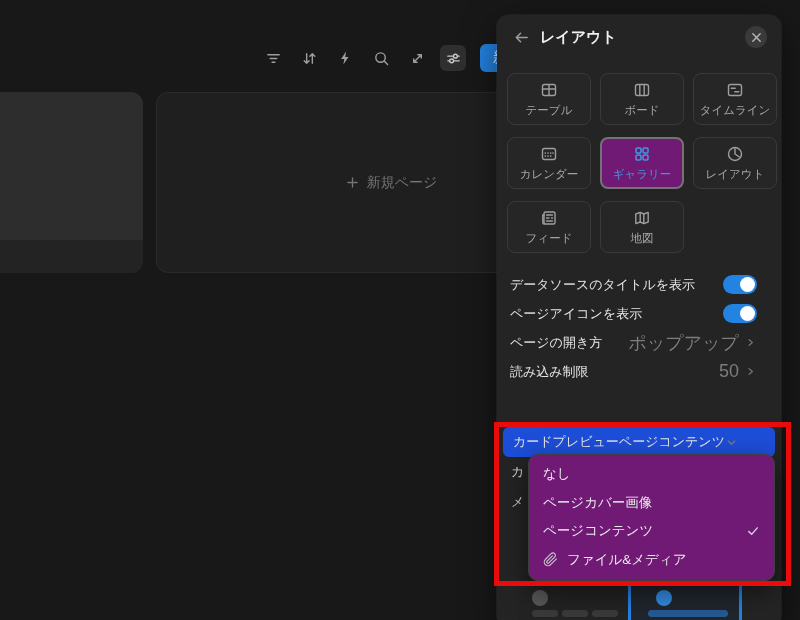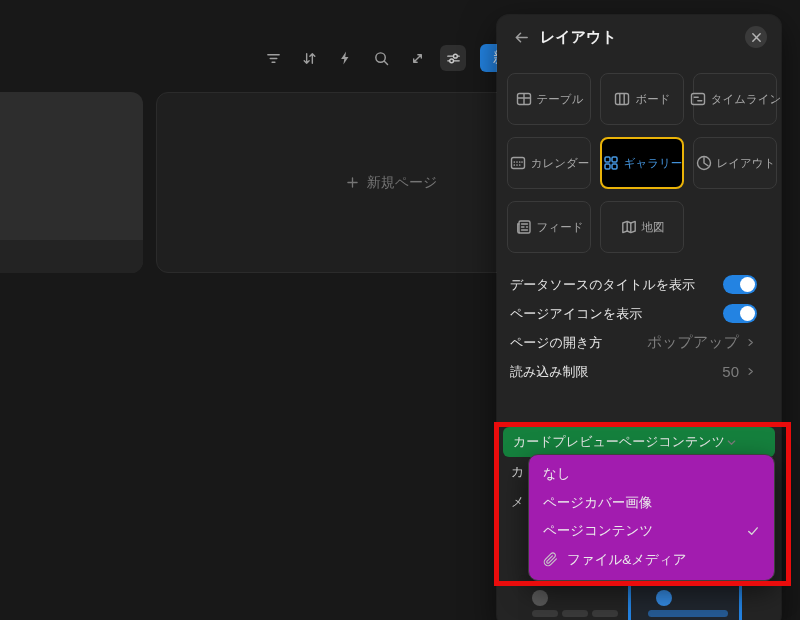--- a/index.html
+++ b/index.html
@@ -50,62 +50,62 @@
   .panel-title { margin-left:9px; font-size:15px; font-weight:700; color:#f0f0f0; }
   .close-btn {
     margin-left:auto; width:22px; height:22px; border-radius:50%;
     background:#3a3a3a; color:#b5b5b5; display:flex; align-items:center; justify-content:center; cursor:pointer;
   }
 
   
   .tiles { position:absolute; left:10px; top:58px; display:grid; grid-template-columns:repeat(3,84px); gap:12px 9px; }
   .tile {
     height:52px; border:1px solid #3a3a3a; border-radius:8px; background:#262626;
-    display:flex; align-items:center; justify-content:center; gap:4px;
+    display:flex; flex-direction:column; align-items:center; justify-content:center; gap:4px;
     color:#9e9e9e; cursor:pointer;
   }
   .tile .tile-label { font-size:11.5px; color:#a8a8a8; white-space:nowrap; }
-  .tile.selected { border:2px solid #eab308; background:#000000; color:#4596e0; }
+  .tile.selected { border:2px solid #737373; background:#701a75; color:#4596e0; }
   .tile.selected .tile-label { color:#4596e0; }
 
   
   .settings { position:absolute; left:0; right:0; top:255px; }
   .srow { position:relative; height:29px; display:flex; align-items:center; padding:0 24px 0 13px; font-size:13px; font-weight:500; color:#e6e6e6; }
   .srow .rlabel { white-space:nowrap; overflow:hidden; }
   .srow .spacer { flex:1; }
-  .srow .rvalue { color:#7d7d7d; font-size:15px; margin-right:5px; white-space:nowrap; }
+  .srow .rvalue { color:#7d7d7d; font-size:18px; margin-right:5px; white-space:nowrap; }
   .toggle { width:34px; height:19px; border-radius:10px; position:relative; cursor:pointer; flex:none; }
   .toggle.on { background:#2383e2; }
   .toggle.off { background:#4a4a4a; }
   .toggle .knob { position:absolute; top:2px; width:15px; height:15px; border-radius:50%; background:#fff; }
   .toggle.on .knob { right:2px; }
   .toggle.off .knob { left:2px; }
   .chev { color:#7a7a7a; display:flex; align-items:center; }
 
   .row-cardpreview {
     position:absolute; left:6px; right:6px; top:412px; height:30px;
-    background:#15803d; border-radius:6px;
+    background:#1d4ed8; border-radius:6px;
     display:flex; align-items:center; padding:0 14px 0 10px;
     font-size:13px; font-weight:500; color:#e6e6e6; cursor:pointer;
   }
   .occluded-frag { position:absolute; left:14px; font-size:13px; font-weight:500; color:#dcdcdc; }
 
   
   .pv-card-left { position:absolute; left:21px; top:560px; width:106px; height:52px; background:#232323; border-radius:6px; }
   .pv-circle-gray { position:absolute; left:35px; top:575px; width:16px; height:16px; border-radius:50%; background:#585858; }
   .pv-bar-gray { position:absolute; top:595px; width:26px; height:7px; border-radius:3.5px; background:#3a3a3a; }
   .pv-card-right { position:absolute; left:131px; top:560px; width:114px; height:52px; border-left:3px solid #2383e2; border-right:3px solid #2383e2; background:#20262e; }
   .pv-band-blue { position:absolute; left:131px; top:560px; width:114px; height:27px; background:#1d3a5e; }
   .pv-circle-blue { position:absolute; left:159px; top:575px; width:16px; height:16px; border-radius:50%; background:#3489e0; }
   .pv-bar-blue { position:absolute; left:151px; top:595px; width:80px; height:7px; border-radius:3.5px; background:#255a93; }
 
   
   .dropdown {
     left:528px; top:454px; width:247px; height:127px;
-    background:#a21caf; border:1px solid #3f3f3f; border-radius:10px;
+    background:#701a75; border:1px solid #3f3f3f; border-radius:10px;
     box-shadow:0 10px 28px rgba(0,0,0,0.55);
     padding:5px 0; z-index:20;
   }
   .ditem { height:28.5px; display:flex; align-items:center; padding:0 14px; font-size:13.5px; color:#ebebeb; cursor:pointer; }
   .ditem .dicon { display:flex; align-items:center; margin-right:9px; color:#c9c9c9; }
   .ditem .dspacer { flex:1; }
   .ditem .check { display:flex; align-items:center; color:#d6d6d6; }
 
   
   .annotation {

